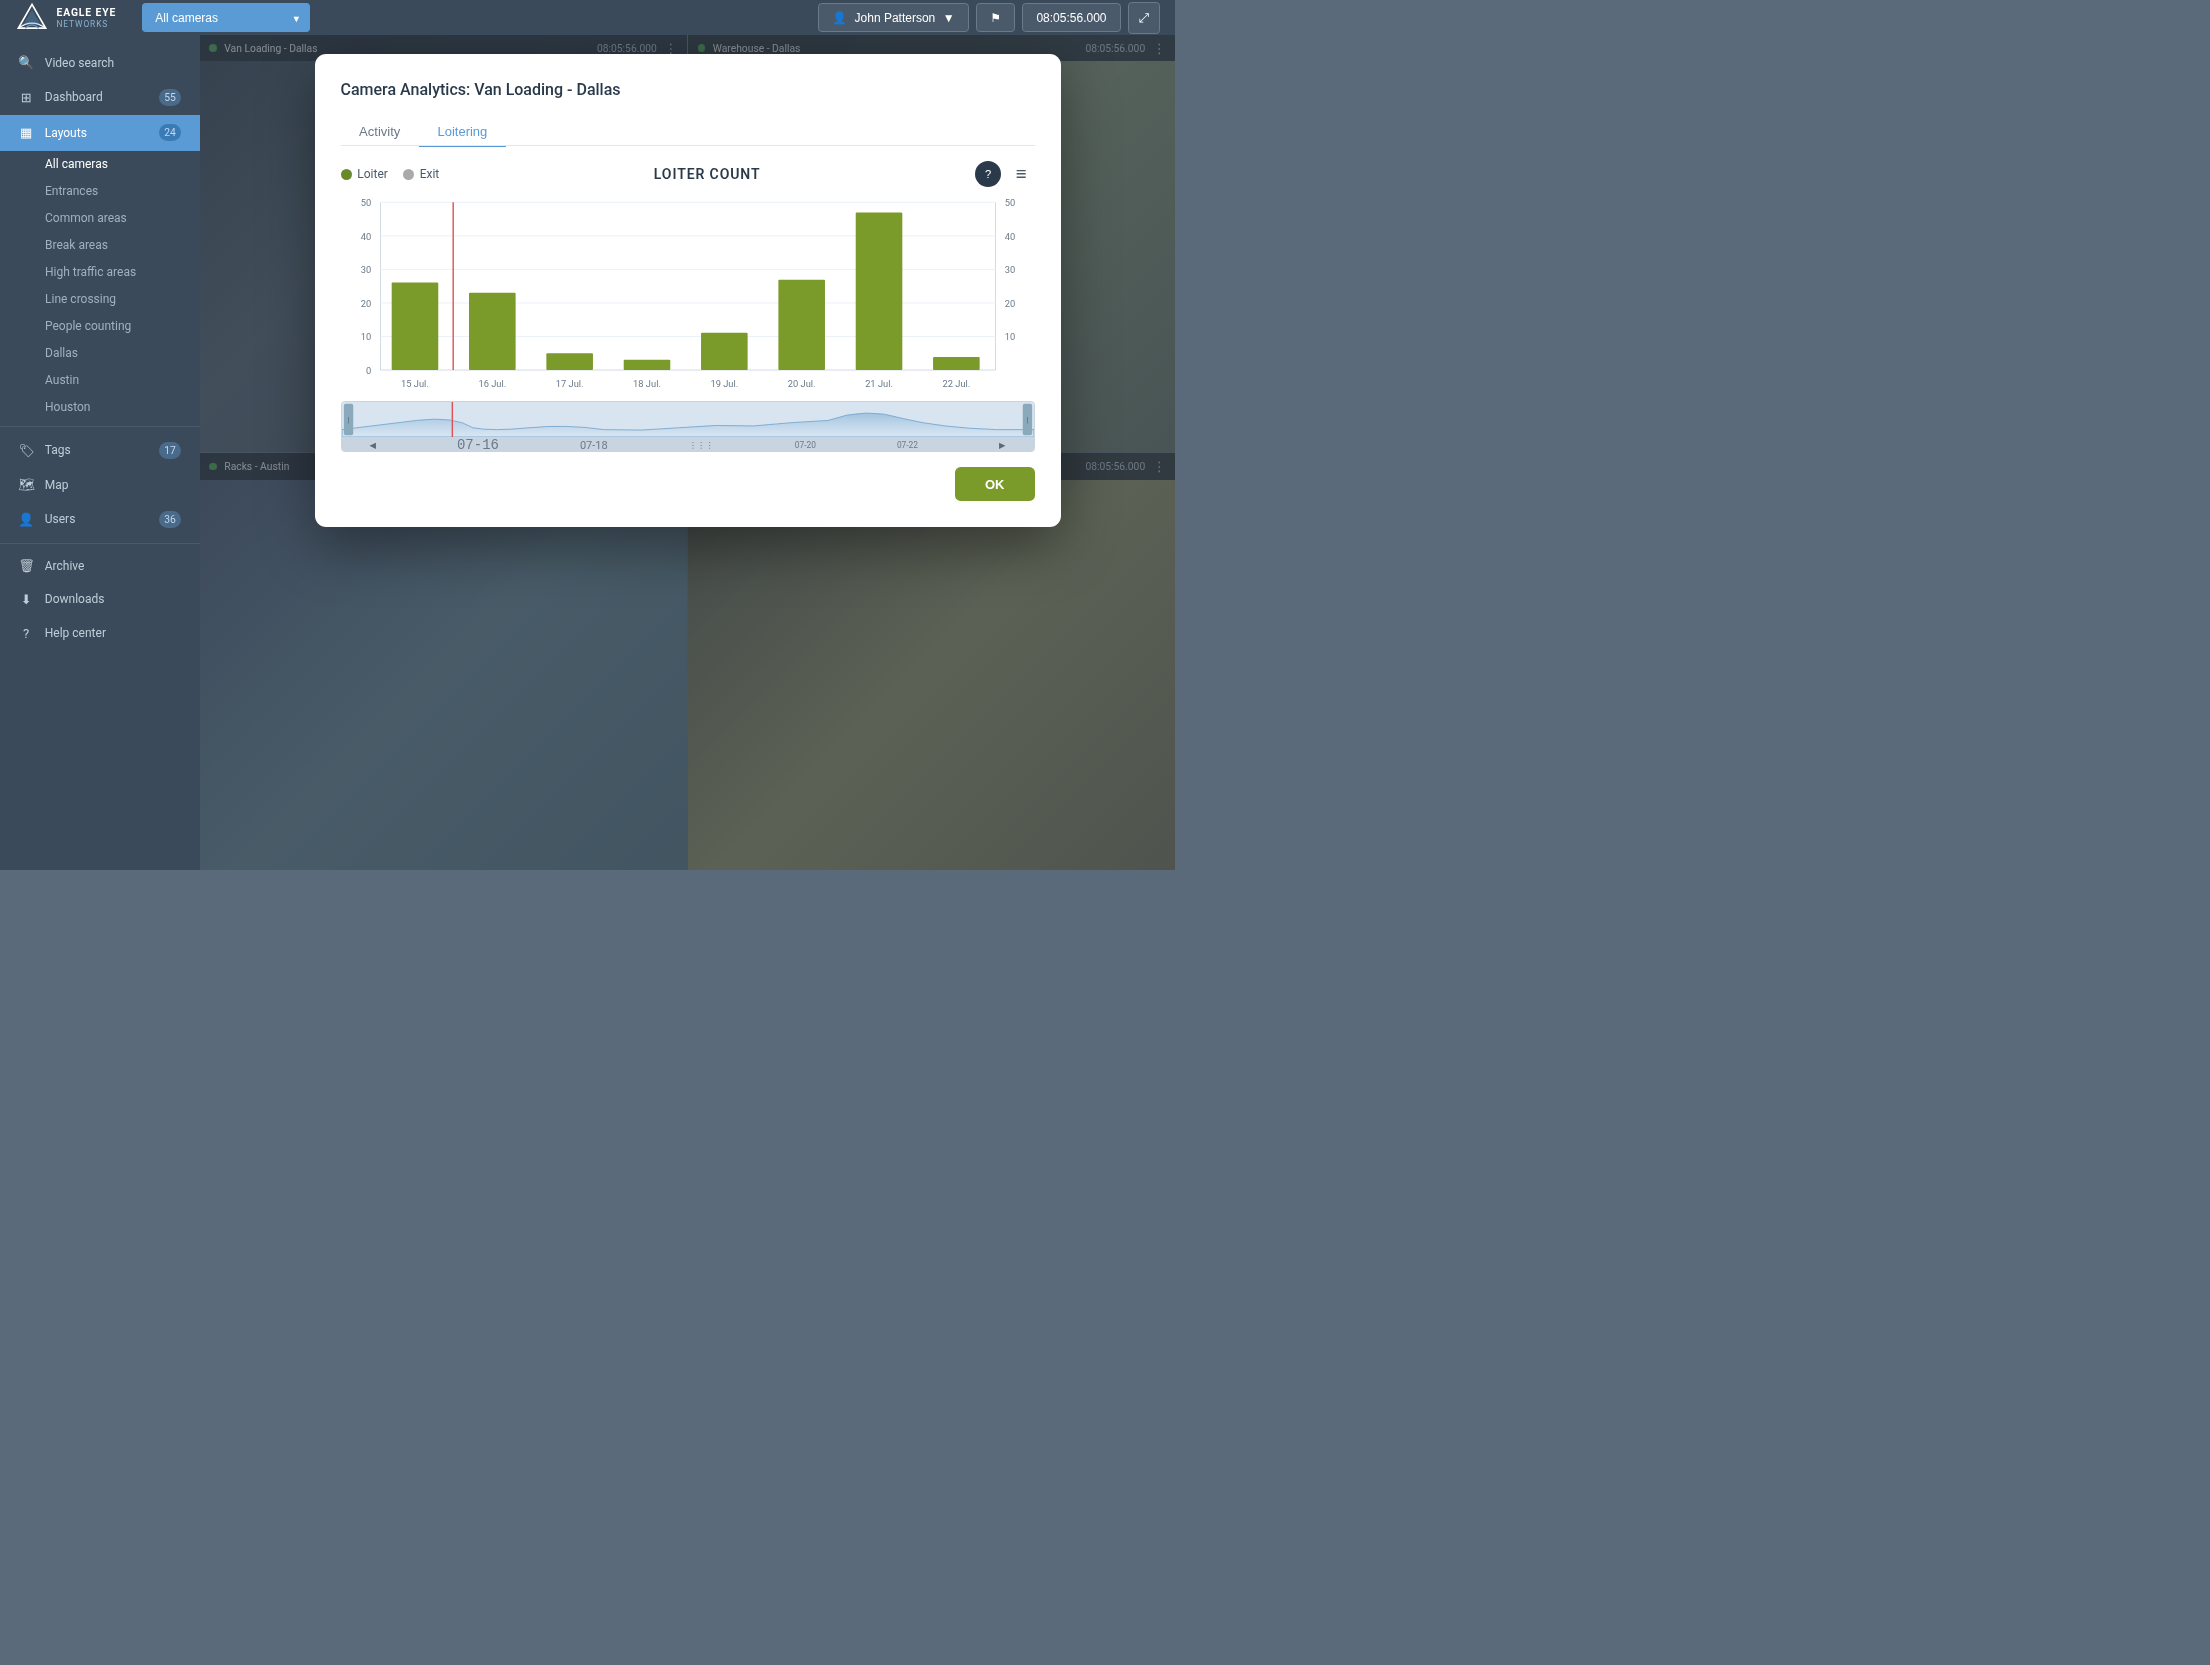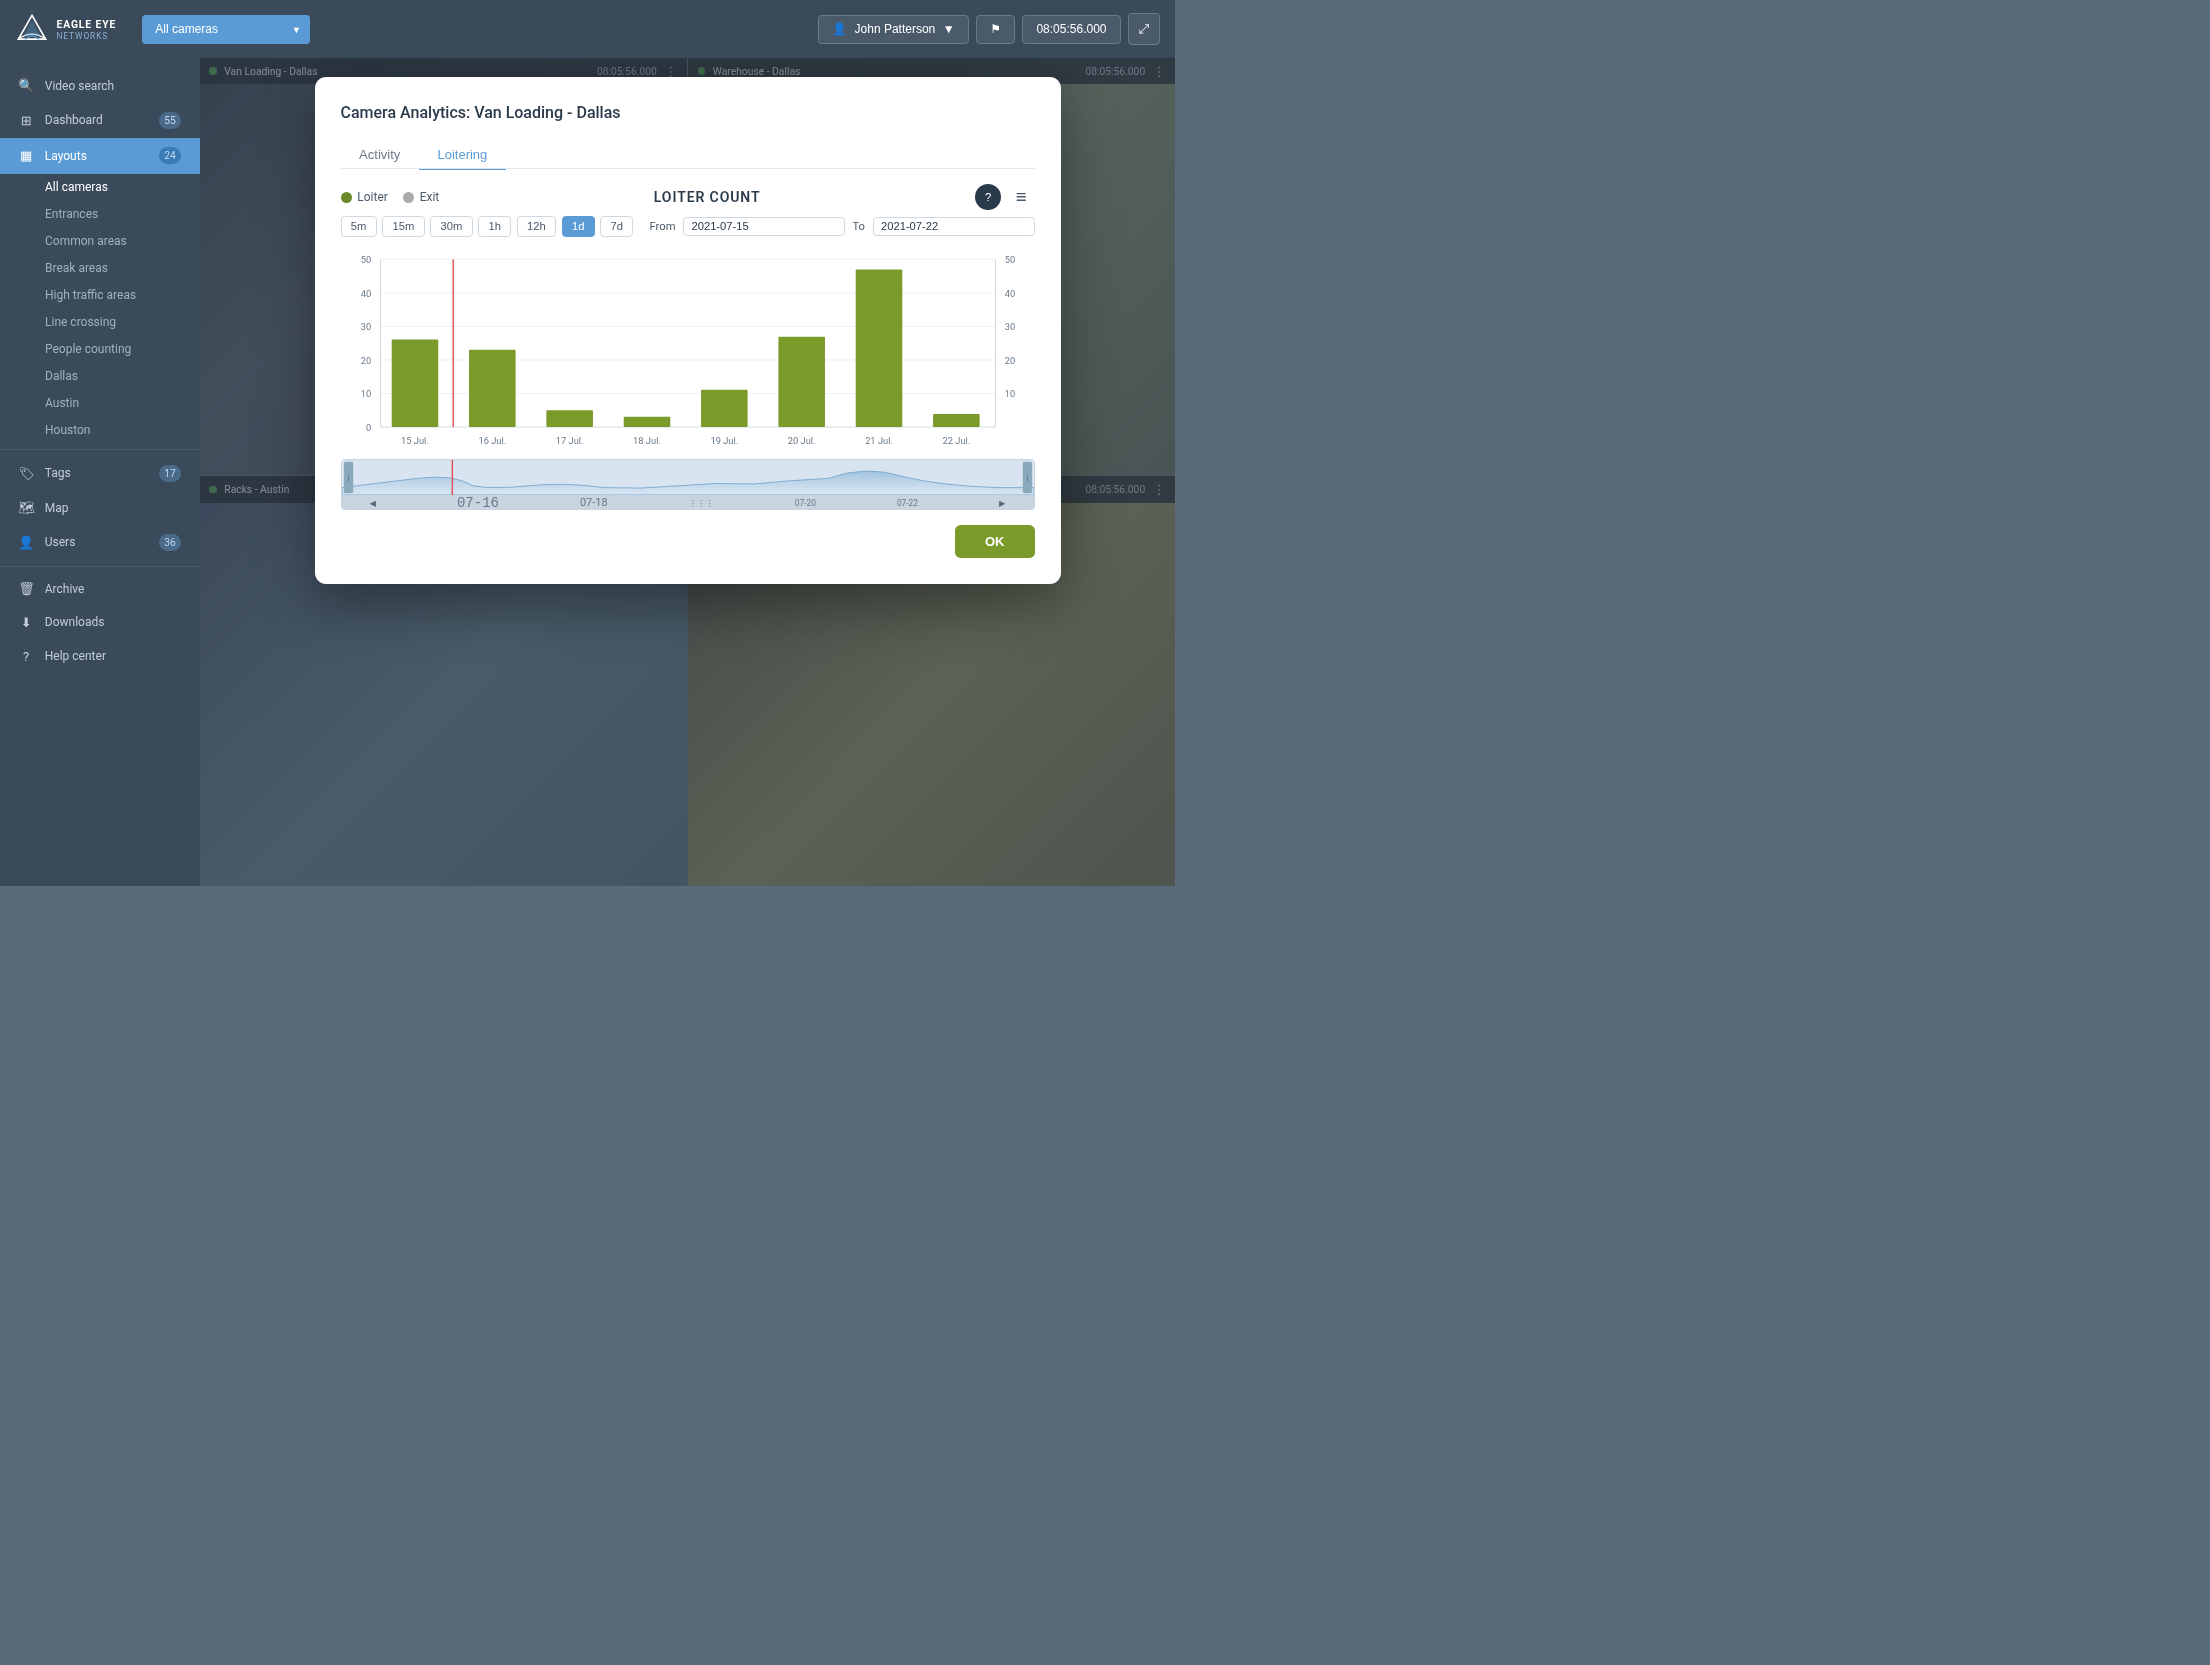--- a/index.html
+++ b/index.html
@@ -1,21 +1,21 @@
 <!DOCTYPE html>
 <html style="font-size:15px"><head>
   <meta charset="utf-8">
   <style>
     * { box-sizing: border-box; margin: 0; padding: 0; }
     body { font-family: -apple-system, BlinkMacSystemFont, 'Segoe UI', Roboto, sans-serif; background: #5a6a7a; width: 1175px; height: 886px; overflow: hidden; }
 
     
     .topbar {
       background: #3a4a5a;
-      height: 58px;
+      height: 35px;
       display: flex;
       align-items: center;
       padding: 0 15px;
       gap: 11.2px;
     }
     .logo-area {
       display: flex;
       align-items: center;
       gap: 7.5px;
       margin-right: 15px;
@@ -574,35 +574,20 @@
           <div style="flex:1; text-align:center; position:relative;">
             <span class="chart-title">LOITER COUNT</span>
           </div>
 
           <div style="display:flex;gap:7.5px;align-items:center;">
             <button class="chart-icon-btn">?</button>
             <button class="chart-icon-btn outline" style="font-size:18.6px;letter-spacing:0.9px;">≡</button>
           </div>
         </div>
 
-        <div class="time-range-row">
-          <button class="time-btn-small">5m</button>
-          <button class="time-btn-small">15m</button>
-          <button class="time-btn-small">30m</button>
-          <button class="time-btn-small">1h</button>
-          <button class="time-btn-small">12h</button>
-          <button class="time-btn-small active">1d</button>
-          <button class="time-btn-small">7d</button>
-          <div class="date-range">
-            <span>From</span>
-            <input type="text" class="date-input" value="2021-07-15" style="">
-            <span>To</span>
-            <input type="text" class="date-input" value="2021-07-22" style="">
-          </div>
-        </div>
 
         <div class="bar-chart-wrapper">
           <svg class="bar-chart-svg" viewBox="0 0 740 220">
 
             <line x1="40" y1="10" x2="40" y2="190" stroke="#d0d8e0" stroke-width="1"></line>
             <line x1="700" y1="10" x2="700" y2="190" stroke="#d0d8e0" stroke-width="1"></line>
 
             <line x1="40" y1="10" x2="700" y2="10" stroke="#e8f0f8" stroke-width="1"></line>
             <text x="30" y="14" text-anchor="end" font-size="10" fill="#6a7a8a">50</text>
             <line x1="40" y1="46" x2="700" y2="46" stroke="#e8f0f8" stroke-width="1"></line>

